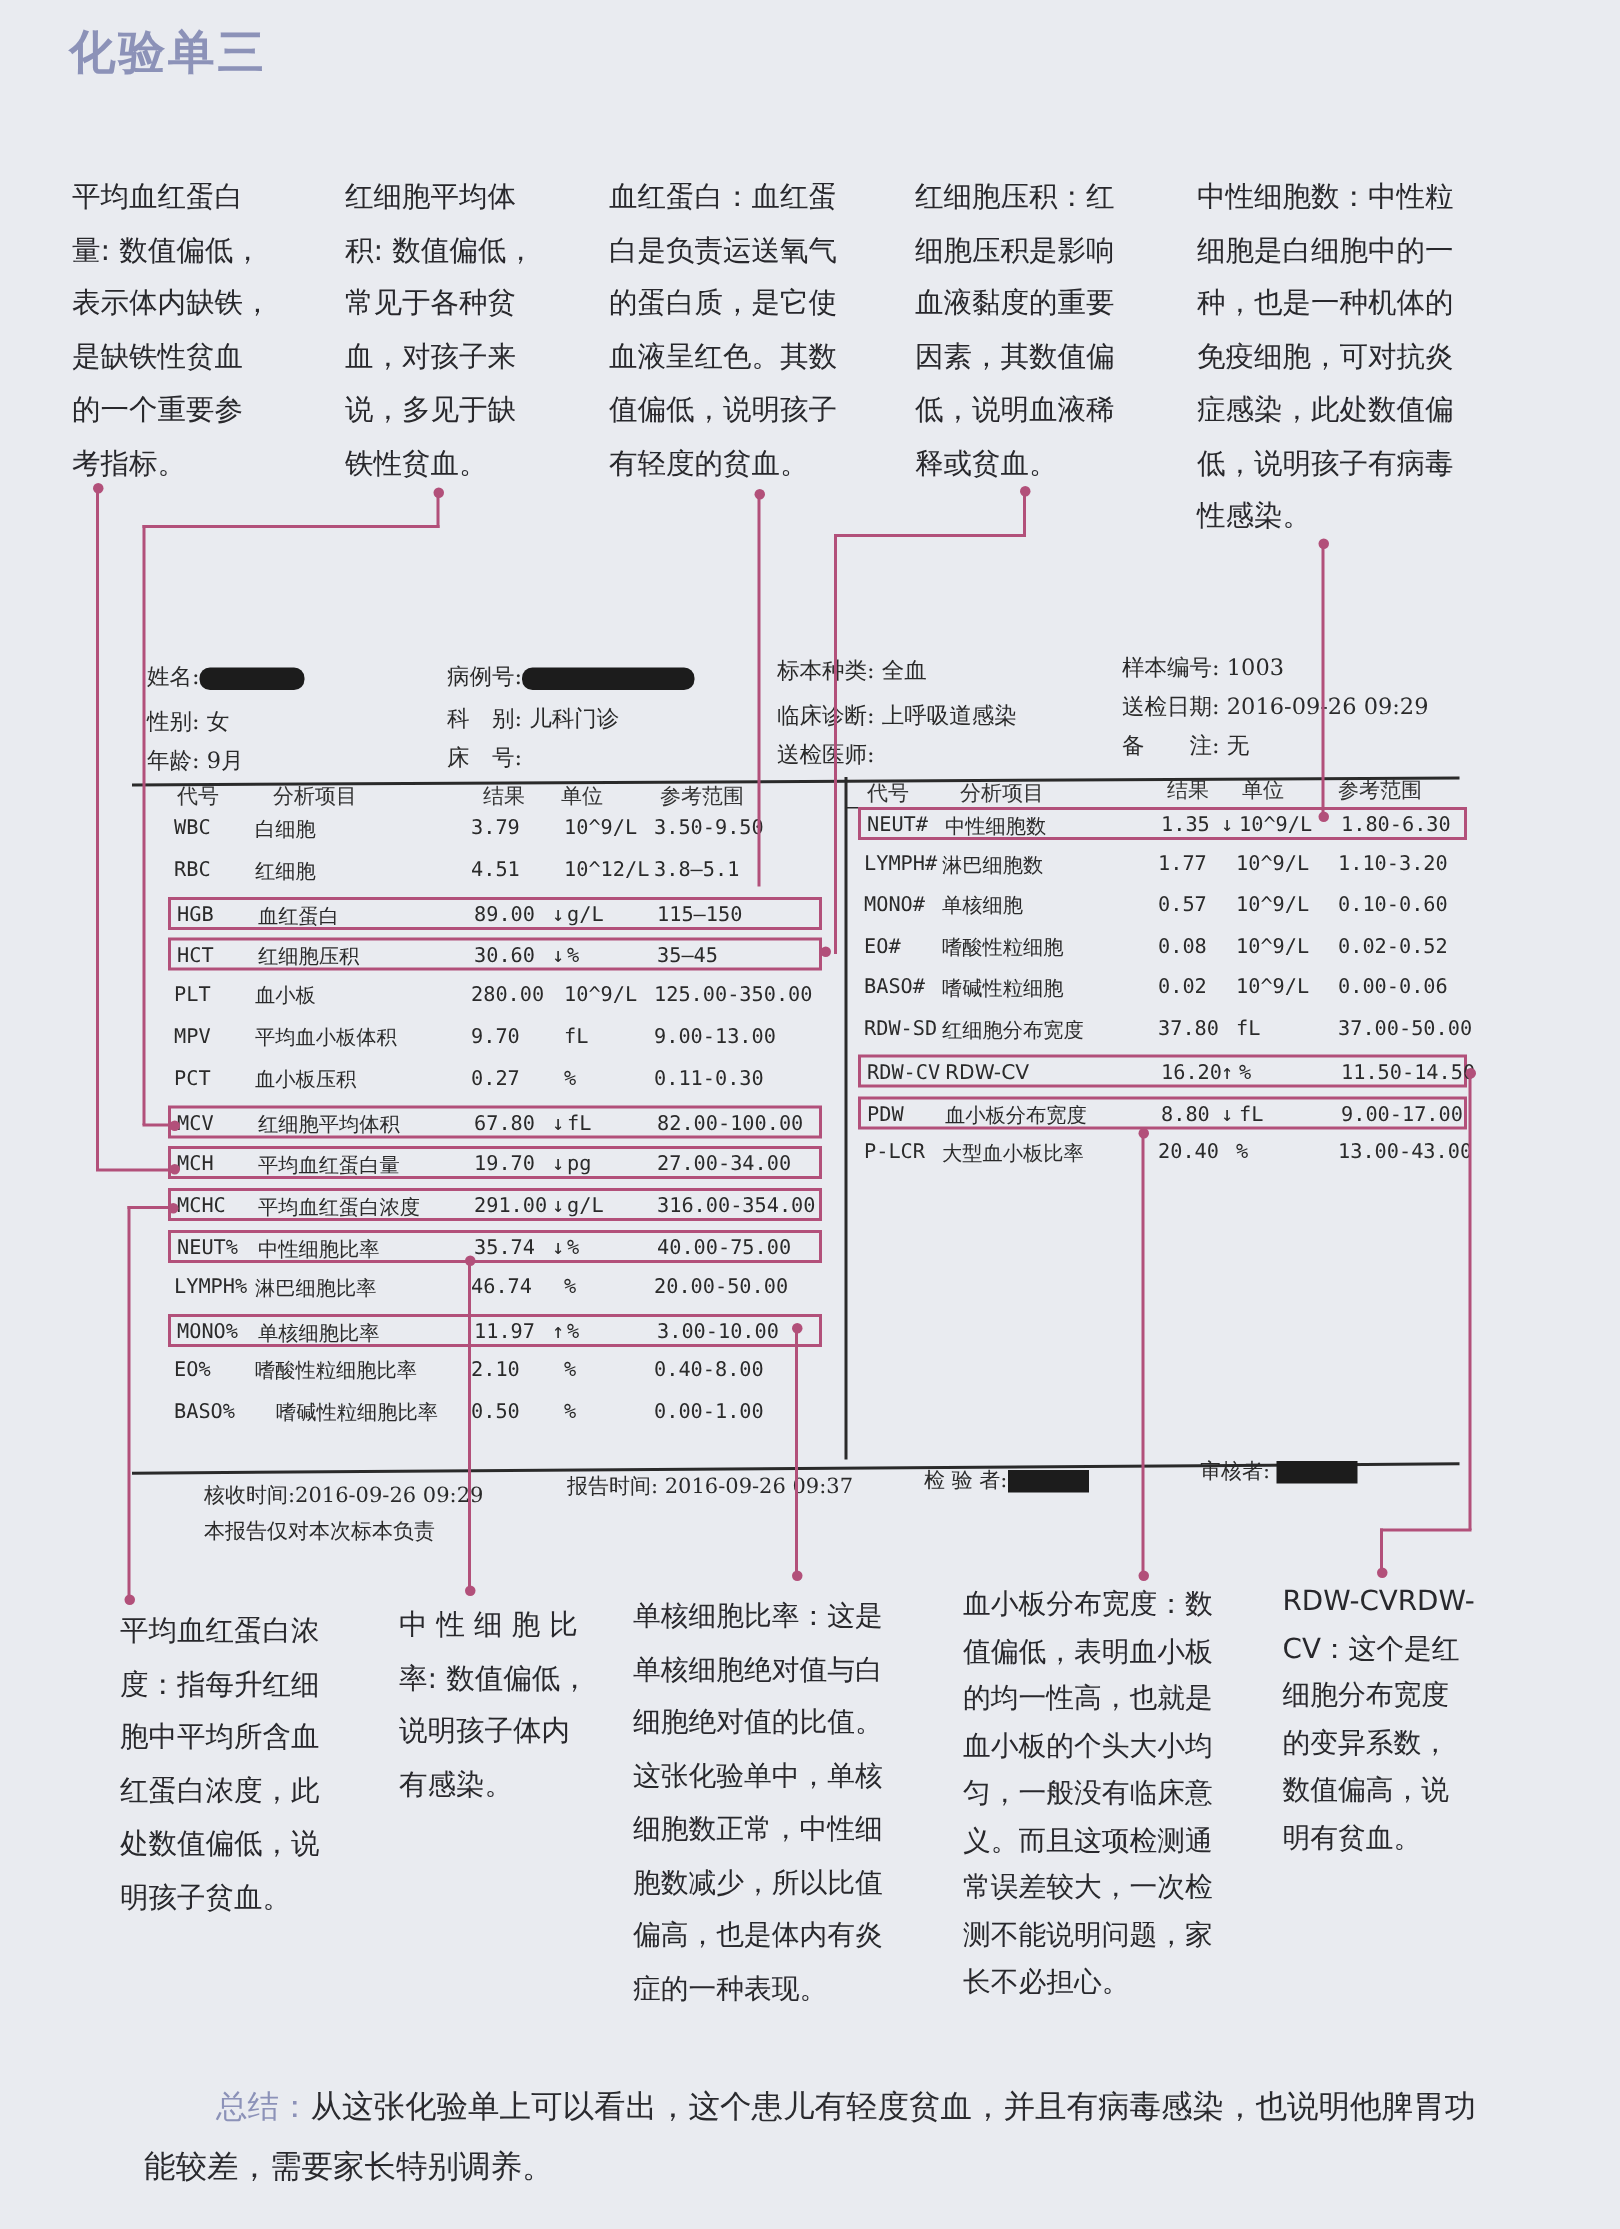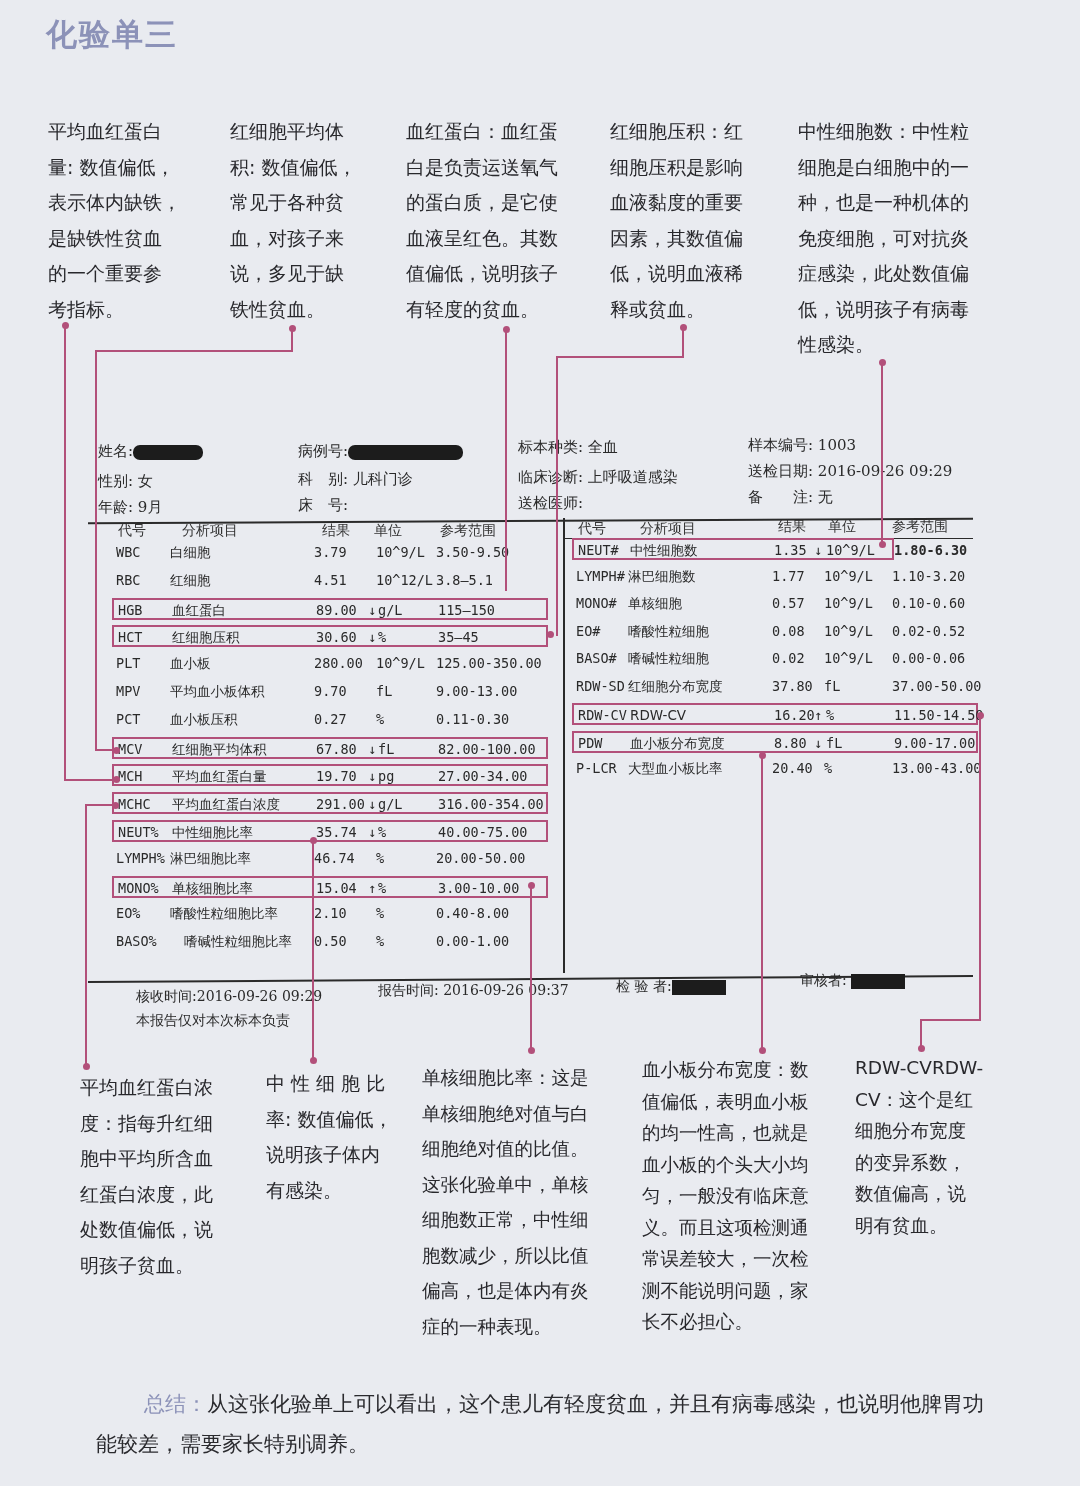--- a/index.html
+++ b/index.html
@@ -187,21 +187,21 @@
         <span style="left: 4px;">LYMPH%</span>
         <span class="nm" style="left: 58px;">淋巴细胞比率</span>
         <span style="left: 202px;">46.74</span>
         <span style="left: 254px;"></span>
         <span style="left: 264px;">%</span>
         <span style="left: 324px;">20.00-50.00</span>
       </div>
       <div class="row hl" style="left: 24px; top: 483.6px; width: 436px;">
         <span style="left: 4px;">MONO%</span>
         <span class="nm" style="left: 58px;">单核细胞比率</span>
-        <span style="left: 202px;">15.04</span>
+        <span style="left: 202px;">11.97</span>
         <span style="left: 254px;">↑</span>
         <span style="left: 264px;">%</span>
         <span style="left: 324px;">3.00-10.00</span>
       </div>
       <div class="row" style="left: 24px; top: 511.4px; width: 436px;">
         <span style="left: 4px;">EO%</span>
         <span class="nm" style="left: 58px;">嗜酸性粒细胞比率</span>
         <span style="left: 202px;">2.10</span>
         <span style="left: 254px;"></span>
         <span style="left: 264px;">%</span>
@@ -210,27 +210,27 @@
       <div class="row" style="left: 24px; top: 539.2px; width: 436px;">
         <span style="left: 4px;">BASO%</span>
         <span class="nm" style="left: 72px;">嗜碱性粒细胞比率</span>
         <span style="left: 202px;">0.50</span>
         <span style="left: 254px;"></span>
         <span style="left: 264px;">%</span>
         <span style="left: 324px;">0.00-1.00</span>
       </div>
     </div>
   <div id="right-table">
-      <div class="row hl" style="left: 484px; top: 146px; width: 322px;">
+      <div class="row hl" style="left: 484px; top: 146px; width: 406px;">
         <span style="left: 4px;">NEUT#</span>
         <span class="nm" style="left: 56px;">中性细胞数</span>
         <span style="left: 200px;">1.35</span>
         <span style="left: 240px;">↓</span>
         <span style="left: 252px;">10^9/L</span>
-        <span style="left: 320px; font-weight: bold;">1.80-6.30</span>
+        <span style="left: 320px;">1.80-6.30</span>
       </div>
       <div class="row" style="left: 484px; top: 173.5px; width: 406px;">
         <span style="left: 4px;">LYMPH#</span>
         <span class="nm" style="left: 56px;">淋巴细胞数</span>
         <span style="left: 200px;">1.77</span>
         <span style="left: 240px;"></span>
         <span style="left: 252px;">10^9/L</span>
         <span style="left: 320px;">1.10-3.20</span>
       </div>
       <div class="row" style="left: 484px; top: 201px; width: 406px;">

